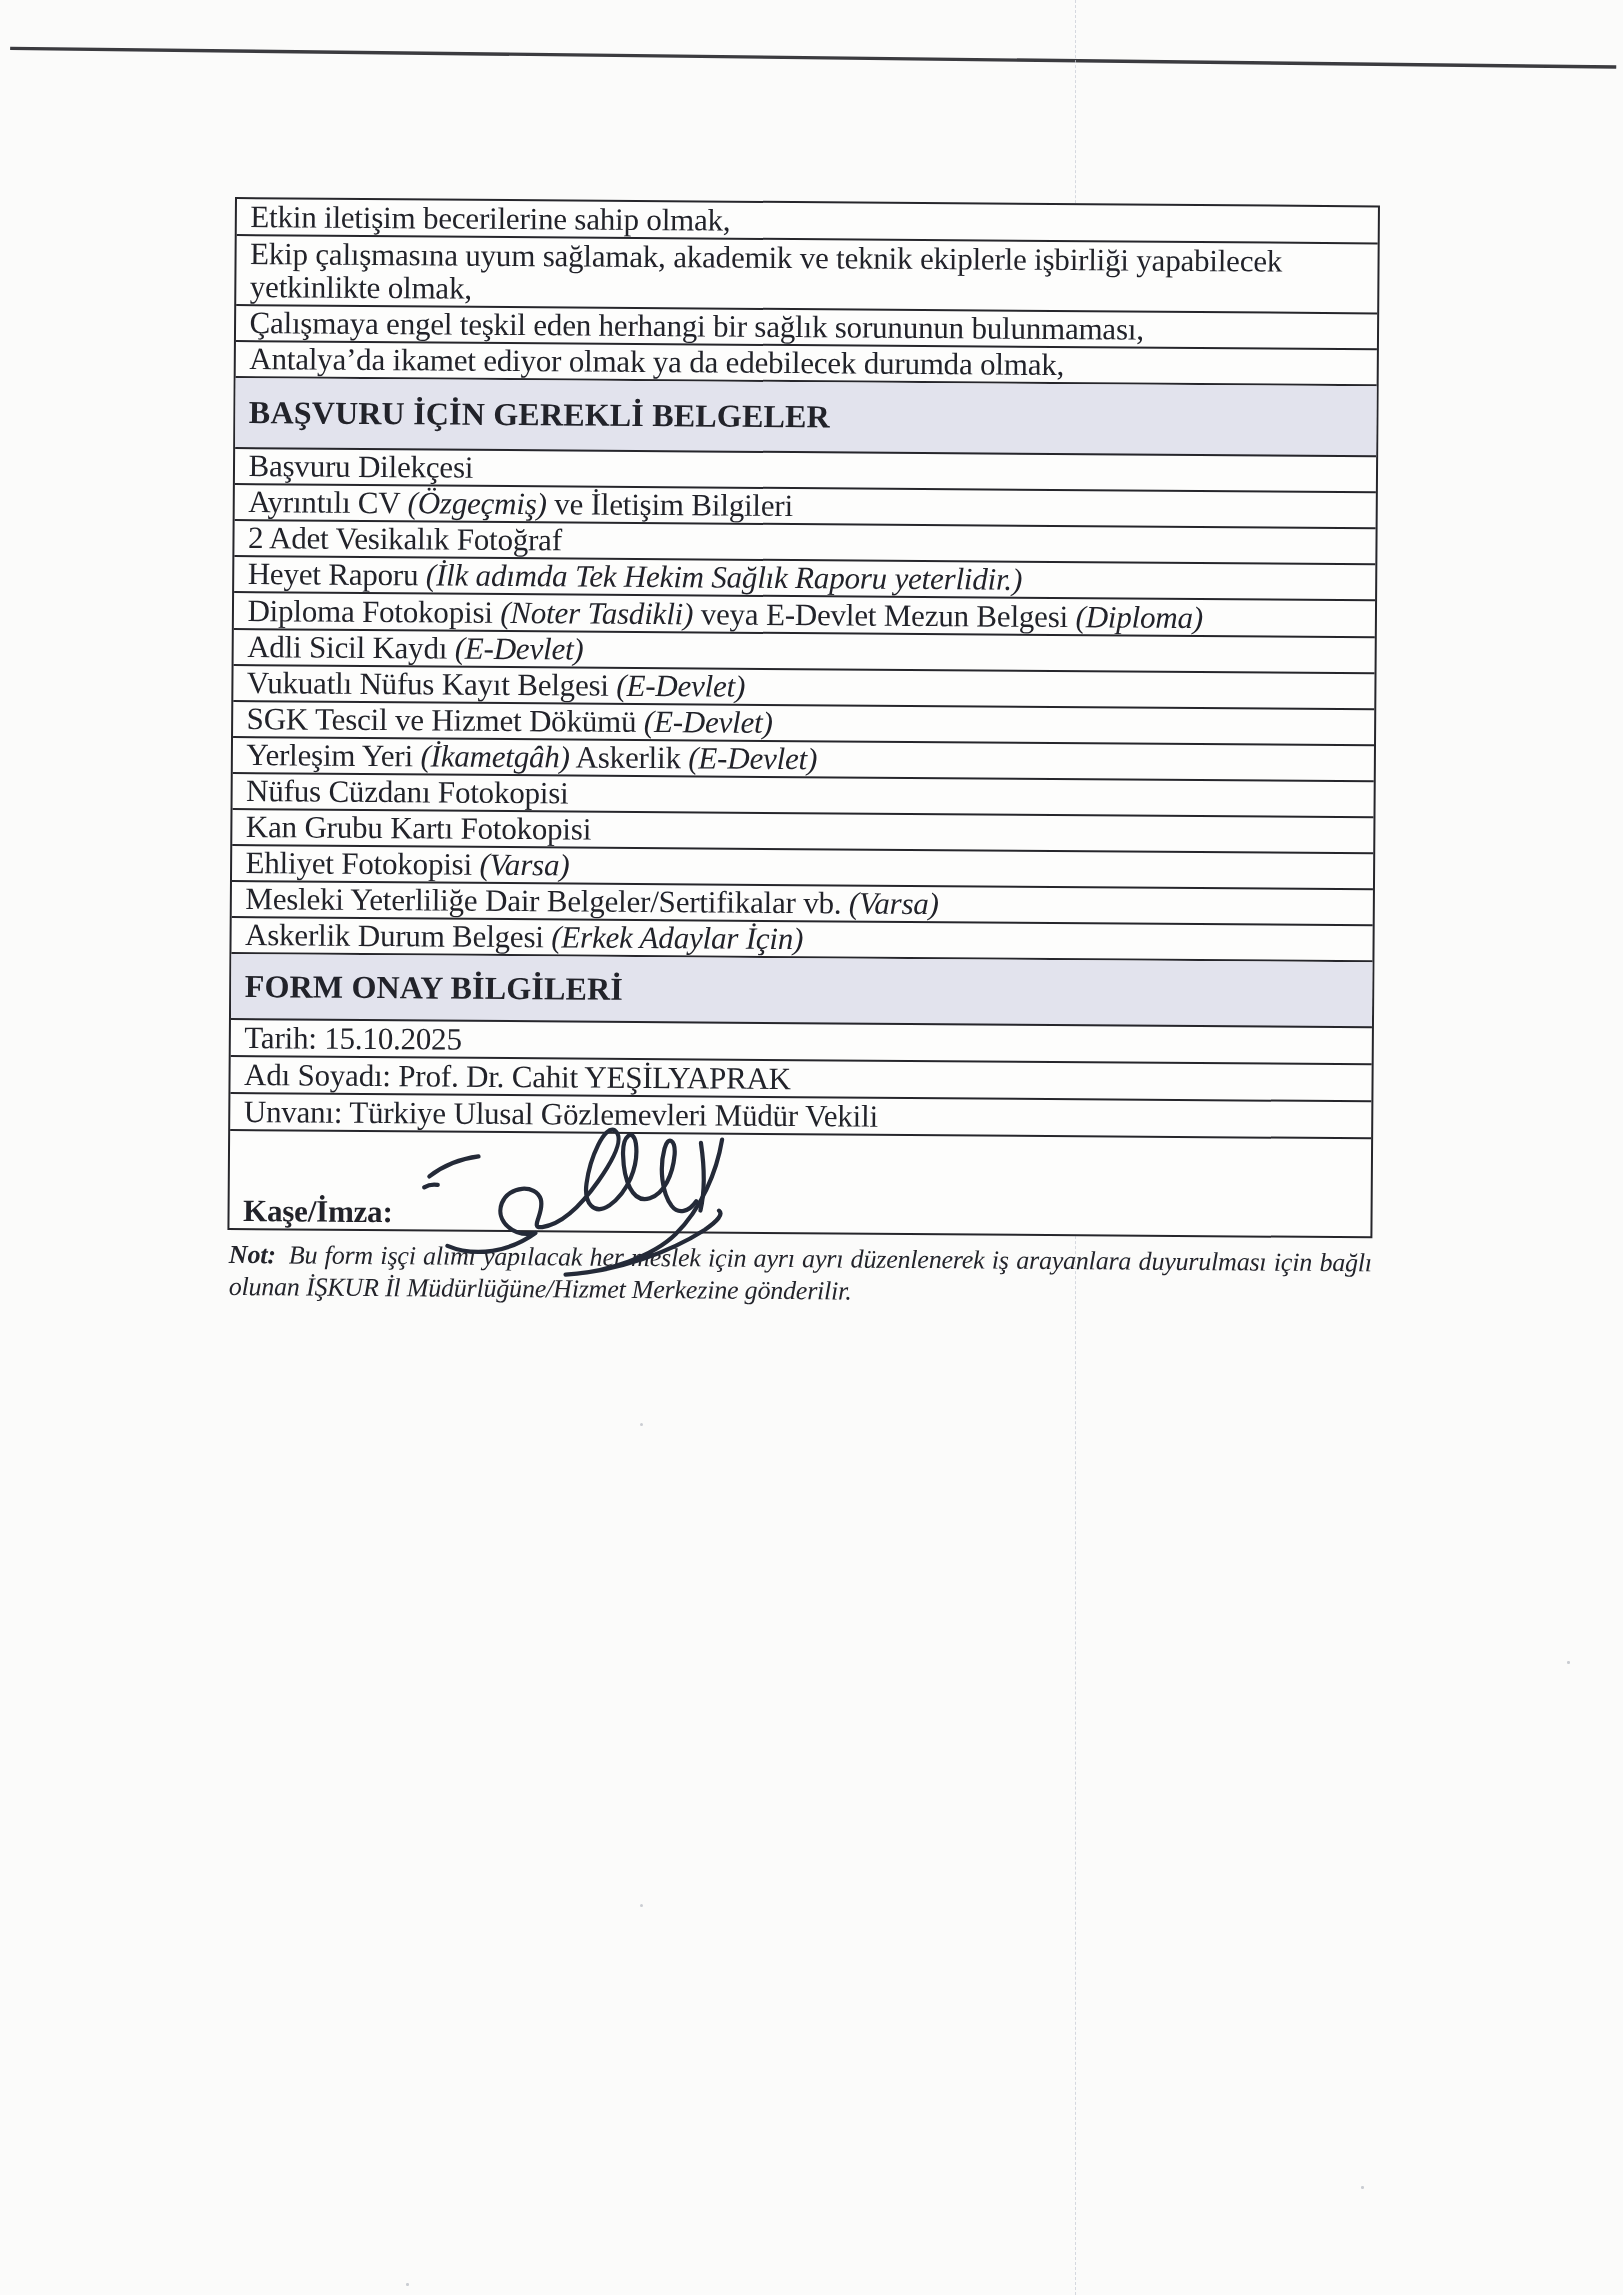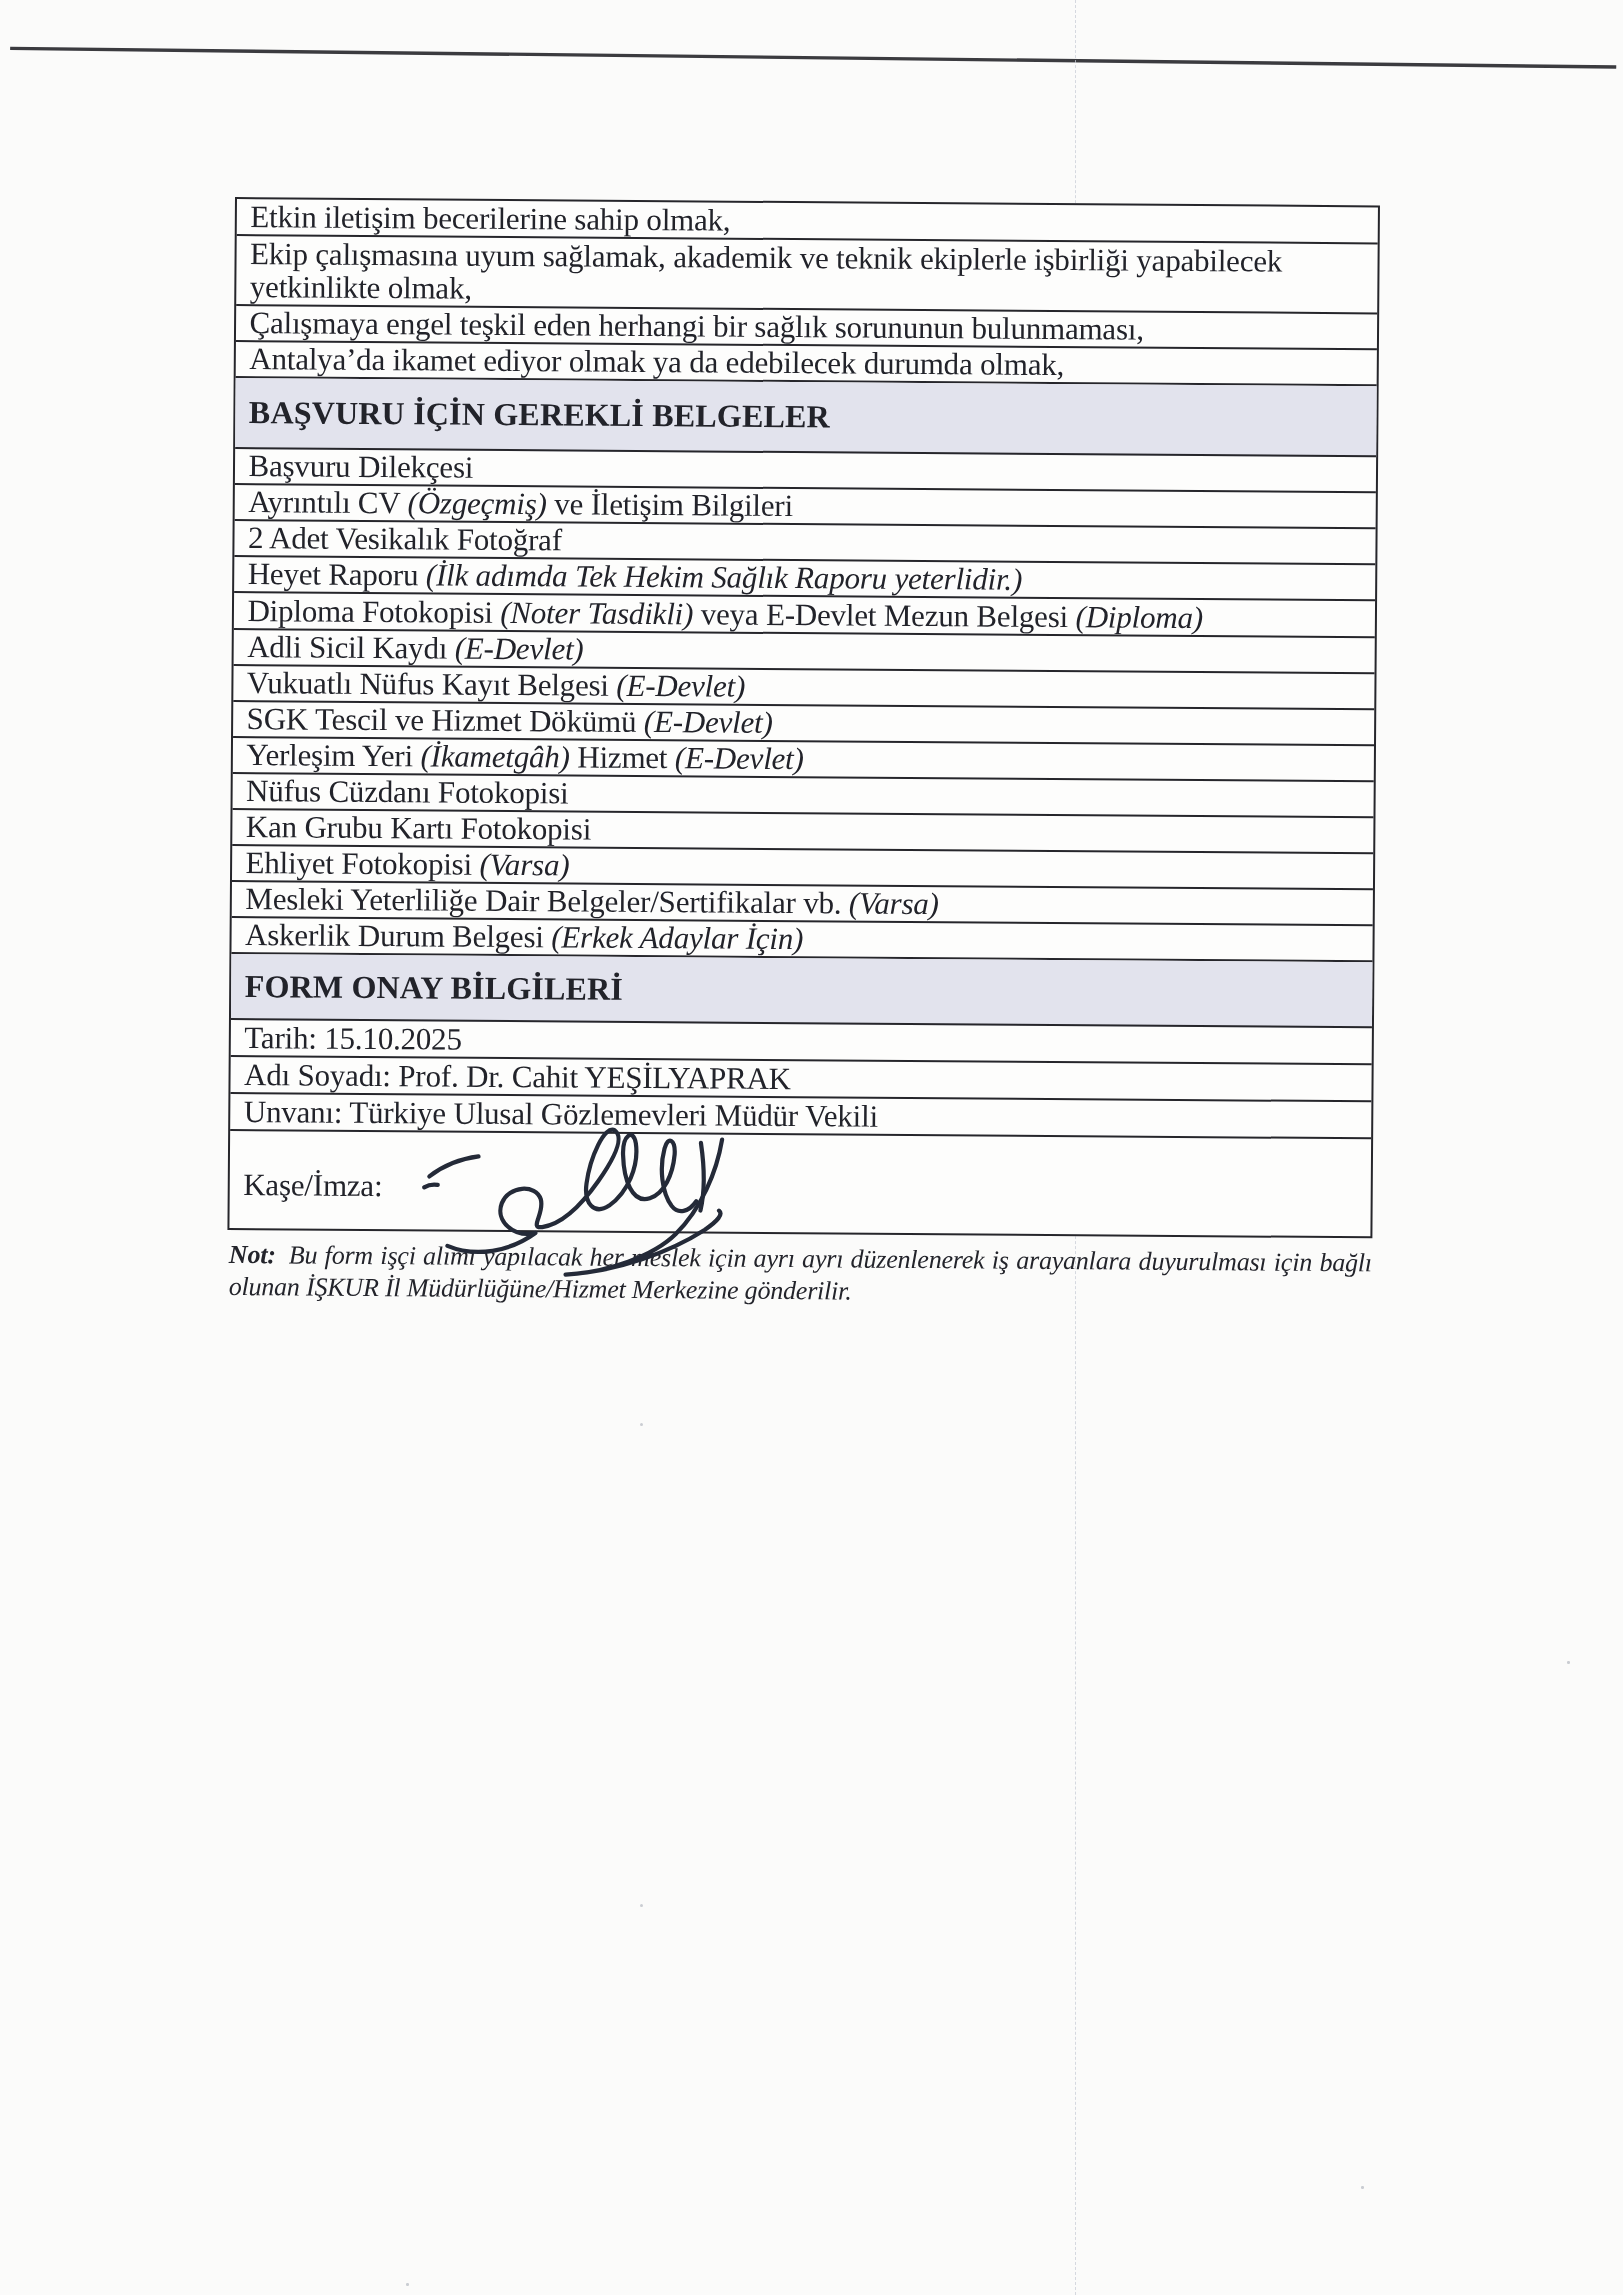--- a/index.html
+++ b/index.html
@@ -34,21 +34,21 @@
     padding:0 8.5px 0 13.5px;overflow:hidden;
   }
   .row:last-child{border-bottom:none;}
   .row .txt{
     font-size:31px;line-height:1.08;letter-spacing:-0.2px;
   }
   .row.header{background:#e2e3ed;}
   .row.header .txt{font-weight:bold;font-size:32px;letter-spacing:0.2px;}
   .row .it{font-style:italic;}
   .row.signature{align-items:flex-end;}
-  .row.signature .txt{padding-bottom:27px;}
+  .row.signature .txt{padding-bottom:1px;font-weight:bold;}
   .note{
     margin:9.3px 1.7px 0 1.7px;width:1143px;
     font-style:italic;font-size:26px;line-height:1.22;
     text-align:justify;color:#23242b;letter-spacing:-0.2px;
   }
   .note-label{font-weight:bold;margin-right:13px;}
   .sig{position:absolute;left:188px;top:905px;pointer-events:none;}
 </style>
 </head>
 <body>
@@ -103,21 +103,21 @@
         <div class="row item" style="height: 36px;">
           <span class="txt"><span>Adli Sicil Kaydı </span><span class="it">(E-Devlet)</span></span>
         </div>
         <div class="row item" style="height: 36px;">
           <span class="txt"><span>Vukuatlı Nüfus Kayıt Belgesi </span><span class="it">(E-Devlet)</span></span>
         </div>
         <div class="row item" style="height: 36px;">
           <span class="txt"><span>SGK Tescil ve Hizmet Dökümü </span><span class="it">(E-Devlet)</span></span>
         </div>
         <div class="row item" style="height: 36px;">
-          <span class="txt"><span>Yerleşim Yeri </span><span class="it">(İkametgâh)</span><span> Hizmet </span><span class="it">(E-Devlet)</span></span>
+          <span class="txt"><span>Yerleşim Yeri </span><span class="it">(İkametgâh)</span><span> Askerlik </span><span class="it">(E-Devlet)</span></span>
         </div>
         <div class="row item" style="height: 36px;">
           <span class="txt"><span>Nüfus Cüzdanı Fotokopisi</span></span>
         </div>
         <div class="row item" style="height: 36px;">
           <span class="txt"><span>Kan Grubu Kartı Fotokopisi</span></span>
         </div>
         <div class="row item" style="height: 36px;">
           <span class="txt"><span>Ehliyet Fotokopisi </span><span class="it">(Varsa)</span></span>
         </div>

